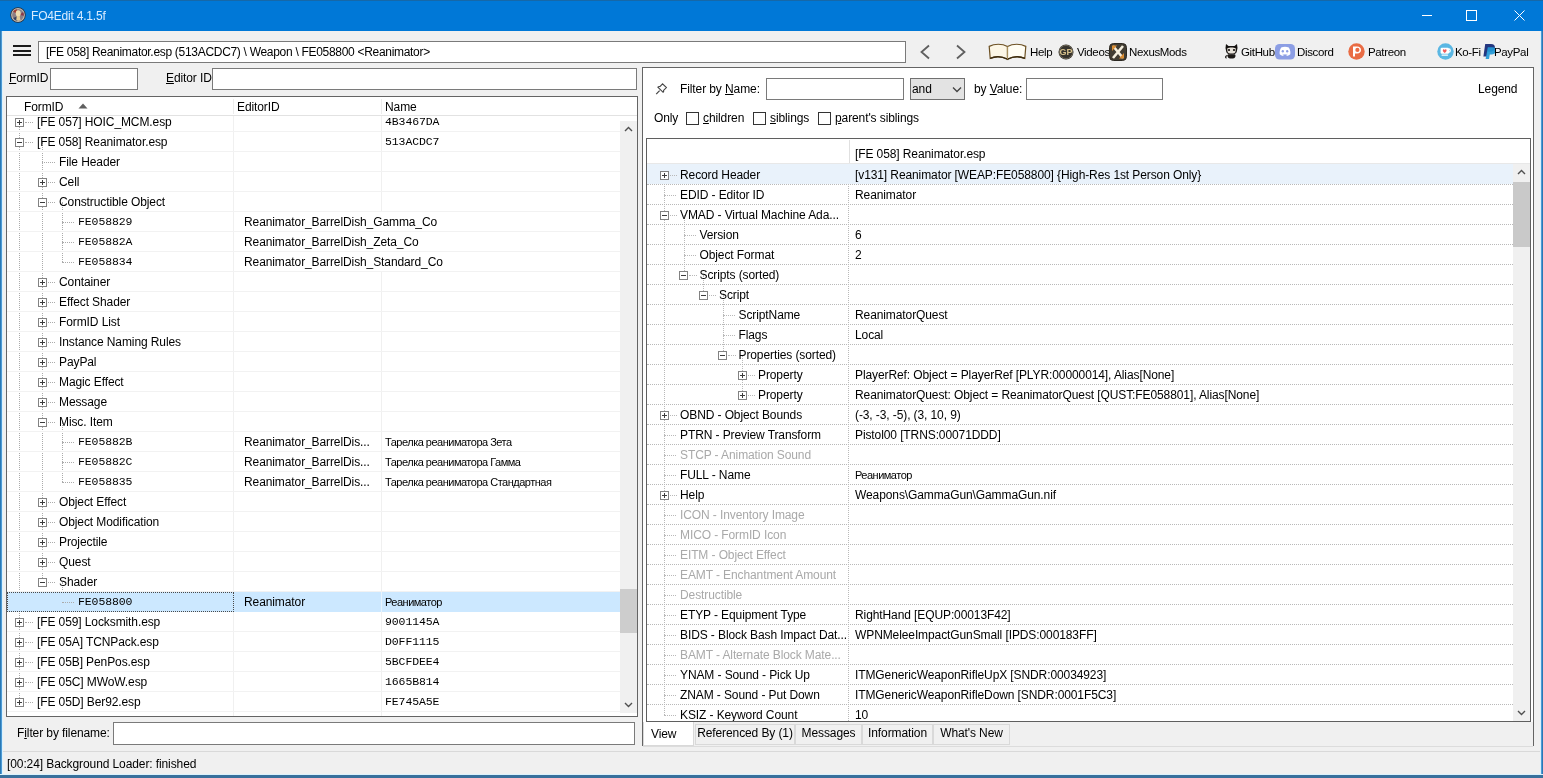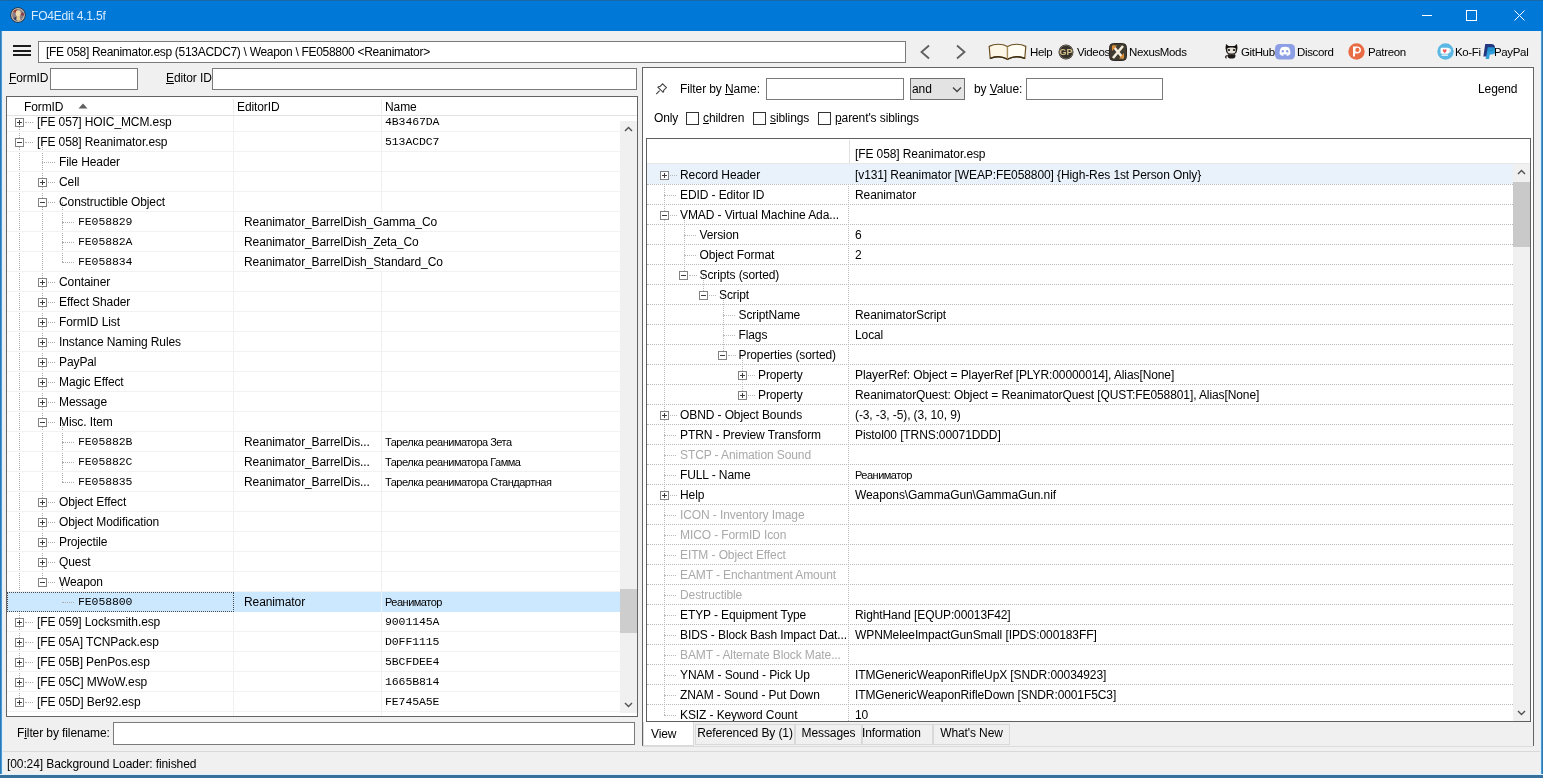--- a/index.html
+++ b/index.html
@@ -271,21 +271,21 @@
 <div class="exp plus" style="left:31px;top:441.5px">
       <i></i>
       <b></b>
     </div>
 <div class="txt" style="left:52px;top:436px">Quest</div>
 <div class="a" style="left:0;top:475px;width:613px;height:1px;background:#f2f2f2"></div>
 <div class="hdot" style="left:41px;top:466px;width:7px"></div>
 <div class="exp" style="left:31px;top:461.5px">
       <i></i>
     </div>
-<div class="txt" style="left:52px;top:456px">Weapon</div>
+<div class="txt" style="left:52px;top:456px">Shader</div>
 <div class="a" style="left:0;top:476px;width:613px;height:20px;background:#cce8ff"></div>
 <div class="a" style="left:0;top:476px;width:227px;height:20px;border:1px dotted #4a4a4a"></div>
 <div class="a" style="left:374px;top:476px;width:1px;height:20px;background:#e8f4fe"></div>
 <div class="hdot" style="left:55px;top:486px;width:12px"></div>
 <div class="txt mono" style="left:71px;top:476px">FE058800</div>
 <div class="txt" style="left:237px;top:476px">Reanimator</div>
 <div class="txt ru" style="left:378px;top:476px">Реаниматор</div>
 <div class="a" style="left:0;top:515px;width:613px;height:1px;background:#f2f2f2"></div>
 <div class="hdot" style="left:18px;top:506px;width:8px"></div>
 <div class="exp plus" style="left:8px;top:501.5px">
@@ -407,21 +407,21 @@
 <div class="txt" style="left:52.5px;top:101px">Scripts (sorted)</div>
 <div class="hdot" style="left:0;top:140px;width:866px;border-top-color:#b9b9b9"></div>
 <div class="hdot" style="left:61.5px;top:131px;width:7.5px;border-top-color:#b9b9b9"></div>
 <div class="exp" style="left:51.5px;top:126.5px">
       <i></i>
     </div>
 <div class="txt" style="left:72px;top:121px">Script</div>
 <div class="hdot" style="left:0;top:160px;width:866px;border-top-color:#b9b9b9"></div>
 <div class="hdot" style="left:75.5px;top:151px;width:12.0px;border-top-color:#b9b9b9"></div>
 <div class="txt" style="left:91.5px;top:141px">ScriptName</div>
-<div class="txt" style="left:208px;top:141px">ReanimatorScript</div>
+<div class="txt" style="left:208px;top:141px">ReanimatorQuest</div>
 <div class="hdot" style="left:0;top:180px;width:866px;border-top-color:#b9b9b9"></div>
 <div class="hdot" style="left:75.5px;top:171px;width:12.0px;border-top-color:#b9b9b9"></div>
 <div class="txt" style="left:91.5px;top:161px">Flags</div>
 <div class="txt" style="left:208px;top:161px">Local</div>
 <div class="hdot" style="left:0;top:200px;width:866px;border-top-color:#b9b9b9"></div>
 <div class="hdot" style="left:81.0px;top:191px;width:7.5px;border-top-color:#b9b9b9"></div>
 <div class="exp" style="left:71.0px;top:186.5px">
       <i></i>
     </div>
 <div class="txt" style="left:91.5px;top:181px">Properties (sorted)</div>
@@ -516,15 +516,15 @@
   </svg>
 <div class="a" style="left:1513px;top:182px;width:17px;height:65px;background:#c9c9c9"></div>
 <div class="a" style="left:643px;top:722px;width:890px;height:24px;background:#f0f0f0"></div>
 <div class="a" style="left:643px;top:722px;width:51px;height:24px;background:#fff;border-left:1px solid #d9d9d9;border-right:1px solid #d9d9d9;border-bottom:1px solid #d9d9d9"></div>
 <div class="txt" style="left:651px;top:724px">View</div>
 <div class="a" style="left:695px;top:724px;width:100px;height:21px;background:#f0f0f0;border:1px solid #d9d9d9"></div>
 <div class="txt" style="left:695px;top:723px;width:100px;text-align:center">Referenced By (1)</div>
 <div class="a" style="left:795px;top:724px;width:67px;height:21px;background:#f0f0f0;border:1px solid #d9d9d9"></div>
 <div class="txt" style="left:795px;top:723px;width:67px;text-align:center">Messages</div>
 <div class="a" style="left:862px;top:724px;width:71px;height:21px;background:#f0f0f0;border:1px solid #d9d9d9"></div>
-<div class="txt" style="left:862px;top:723px;width:71px;text-align:left">Information</div>
+<div class="txt" style="left:862px;top:723px;width:71px;text-align:center">Information</div>
 <div class="a" style="left:933px;top:724px;width:77px;height:21px;background:#f0f0f0;border:1px solid #d9d9d9"></div>
 <div class="txt" style="left:933px;top:723px;width:77px;text-align:center">What's New</div>
 <div class="a" style="left:643px;top:746px;width:890px;height:1px;background:#dcdcdc"></div>
 </body></html>

